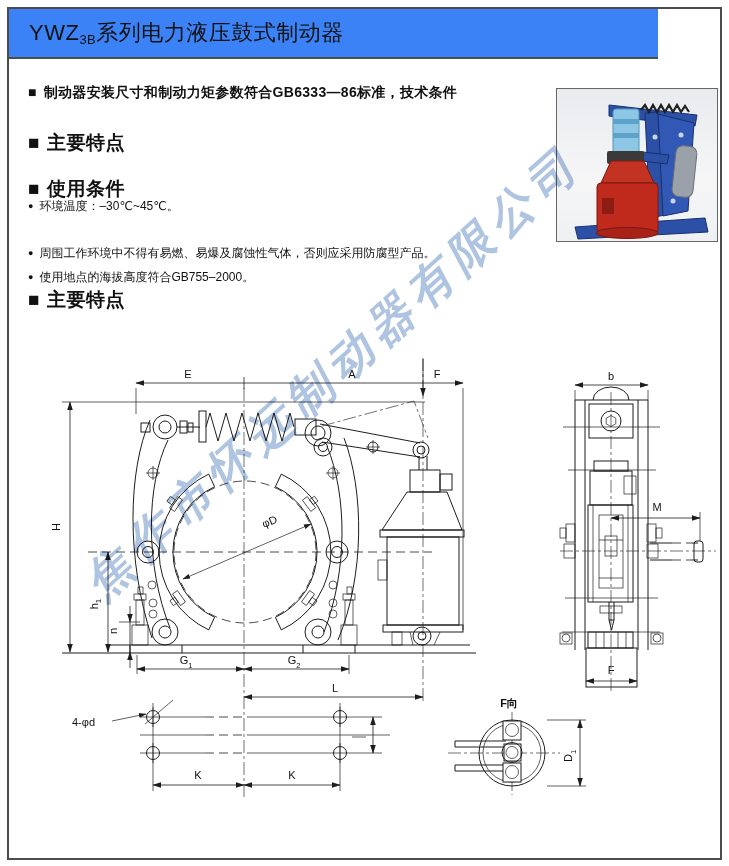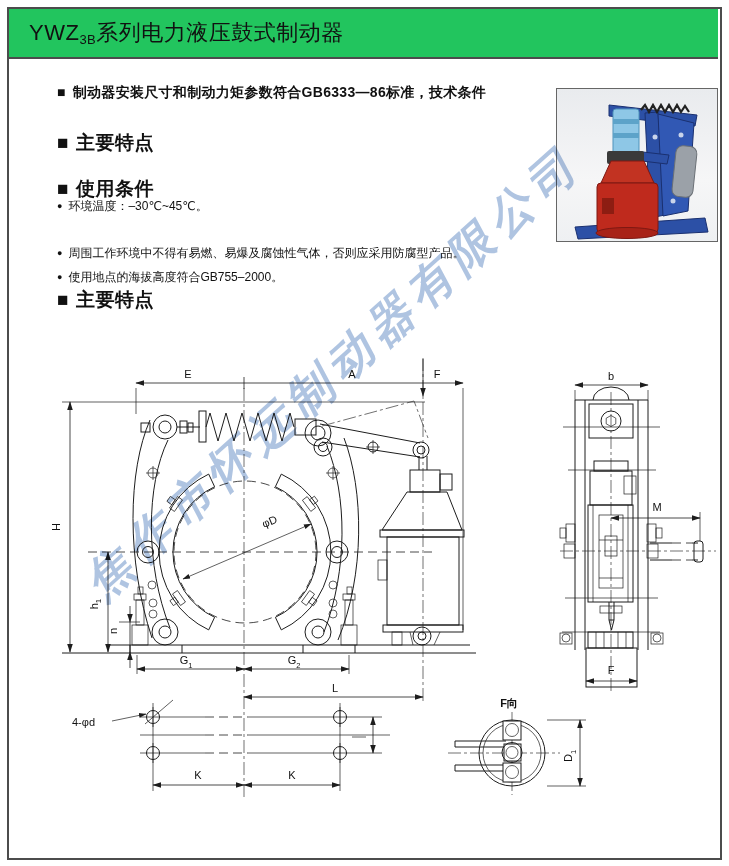--- a/index.html
+++ b/index.html
@@ -1,23 +1,23 @@
 <!DOCTYPE html>
 <html><head>
 <meta charset="utf-8">
 <style>
   html,body{margin:0;padding:0;background:#fff;}
   .page{position:relative;width:729px;height:866px;background:#fff;overflow:hidden;
         font-family:"Liberation Sans","DejaVu Sans",sans-serif;color:#111;}
   .frame{position:absolute;left:7px;top:7px;width:711px;height:849px;border:2px solid #4c4c4c;}
-  .header{position:absolute;left:9px;top:9px;width:709px;height:48px;background:#22c55e;
+  .header{position:absolute;left:9px;top:9px;width:649px;height:48px;background:#3b82f6;
           border-bottom:2px solid #4c4c4c;display:flex;align-items:center;}
   .title{margin-left:20px;font-size:22px;font-weight:500;letter-spacing:.5px;white-space:nowrap;}
   .title .sub{font-size:13px;vertical-align:-4px;}
-  .tline{position:absolute;left:28px;white-space:nowrap;margin-left:29px;}
+  .tline{position:absolute;left:28px;white-space:nowrap;}
   .b1{font-size:14px;font-weight:bold;letter-spacing:.3px;}
   .h2{font-size:19px;font-weight:bold;letter-spacing:.5px;}
   .li{font-size:12px;}
   .sq{margin-right:7px;}
   .dot{font-size:9px;margin-right:6px;vertical-align:1px;}
   .photo{position:absolute;left:556px;top:88px;width:160px;height:152px;border:1px solid #666;
          background:linear-gradient(180deg,#e9ebee 0%,#f6f6f7 60%,#eef0f2 100%);}
   .wm{position:absolute;left:92px;top:560px;height:60px;line-height:60px;white-space:nowrap;
       font-family:"Liberation Serif","DejaVu Serif",serif;font-weight:bold;font-style:italic;
       font-size:46px;letter-spacing:8px;color:rgba(110,148,200,.55);

